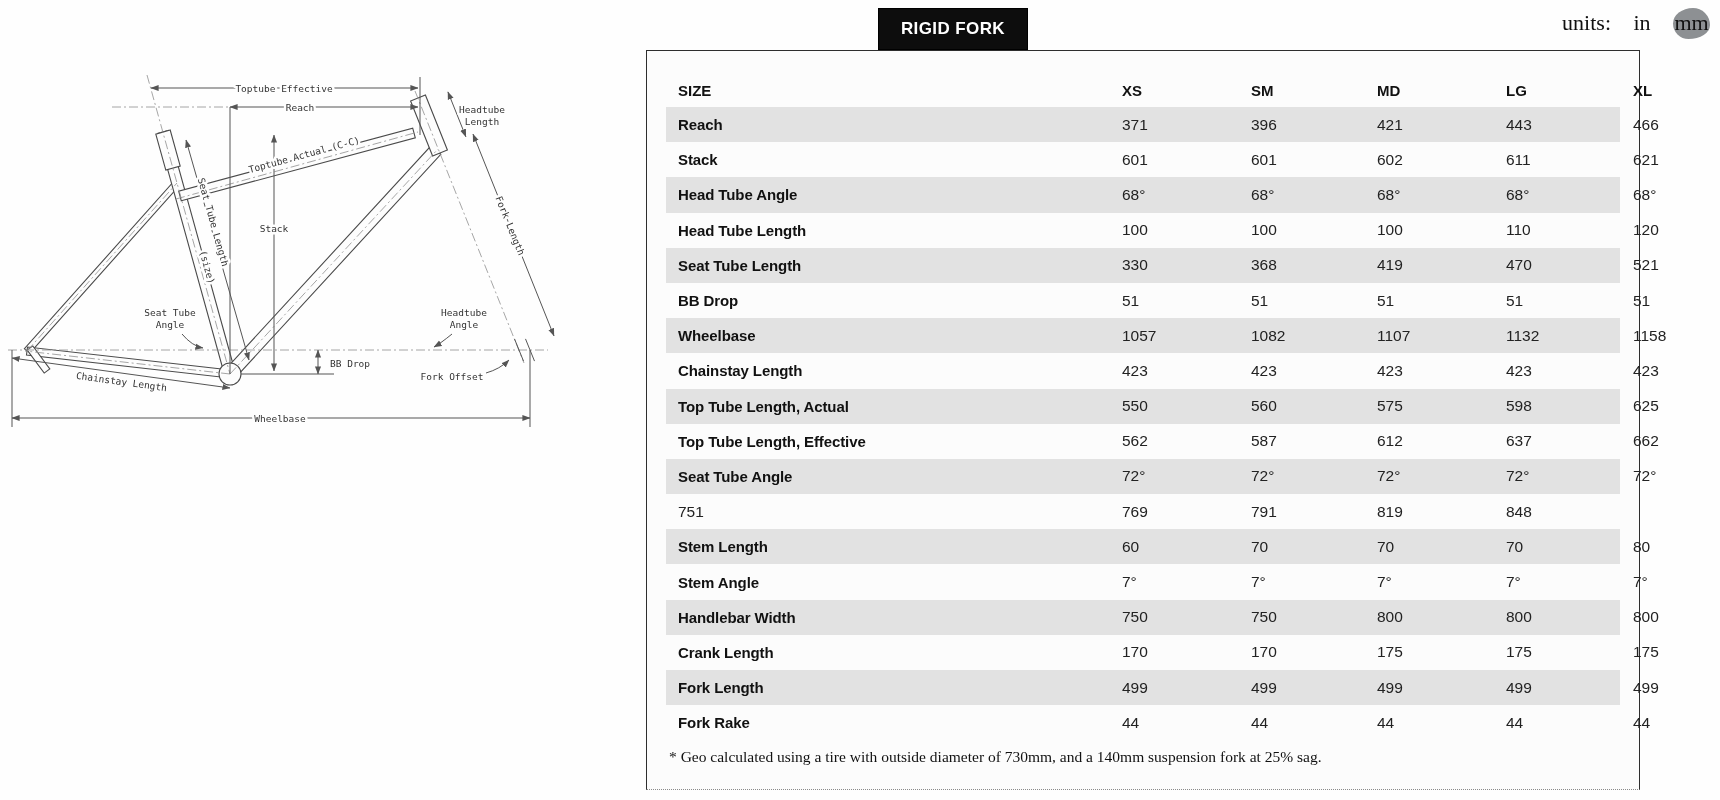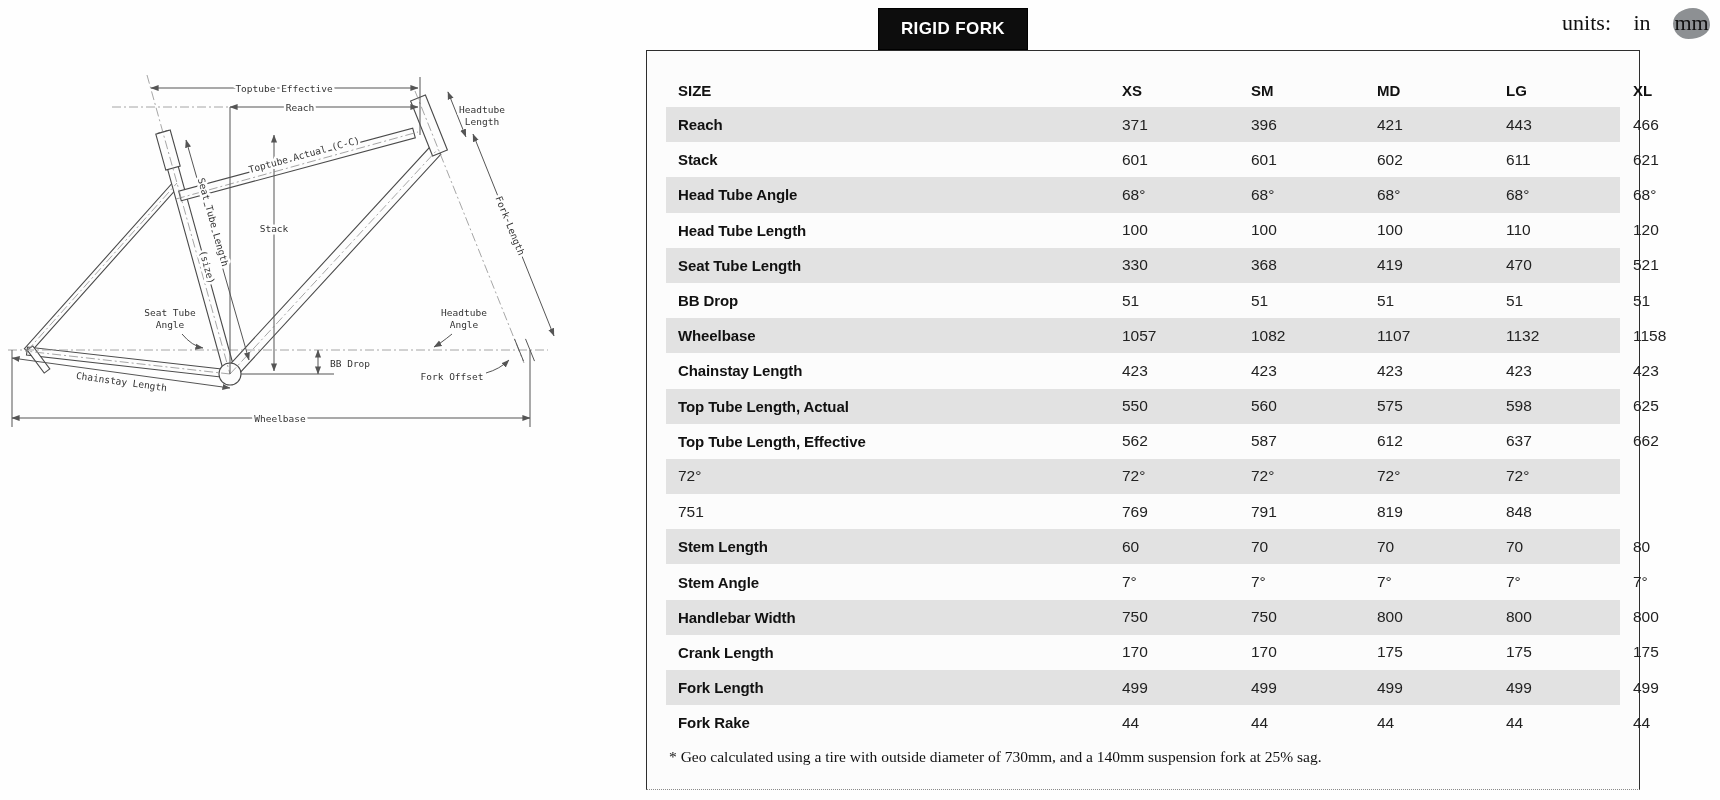--- a/index.html
+++ b/index.html
@@ -140,20 +140,21 @@
           </div>
           <div class="trow">
             <div class="cell label">Top Tube Length, Effective</div>
             <div class="cell val">562</div>
             <div class="cell val">587</div>
             <div class="cell val">612</div>
             <div class="cell val">637</div>
             <div class="cell val">662</div>
           </div>
           <div class="trow stripe">
+            <div class="cell label">Seat Tube Angle</div>
             <div class="cell val">72°</div>
             <div class="cell val">72°</div>
             <div class="cell val">72°</div>
             <div class="cell val">72°</div>
             <div class="cell val">72°</div>
           </div>
           <div class="trow">
             <div class="cell val">751</div>
             <div class="cell val">769</div>
             <div class="cell val">791</div>

